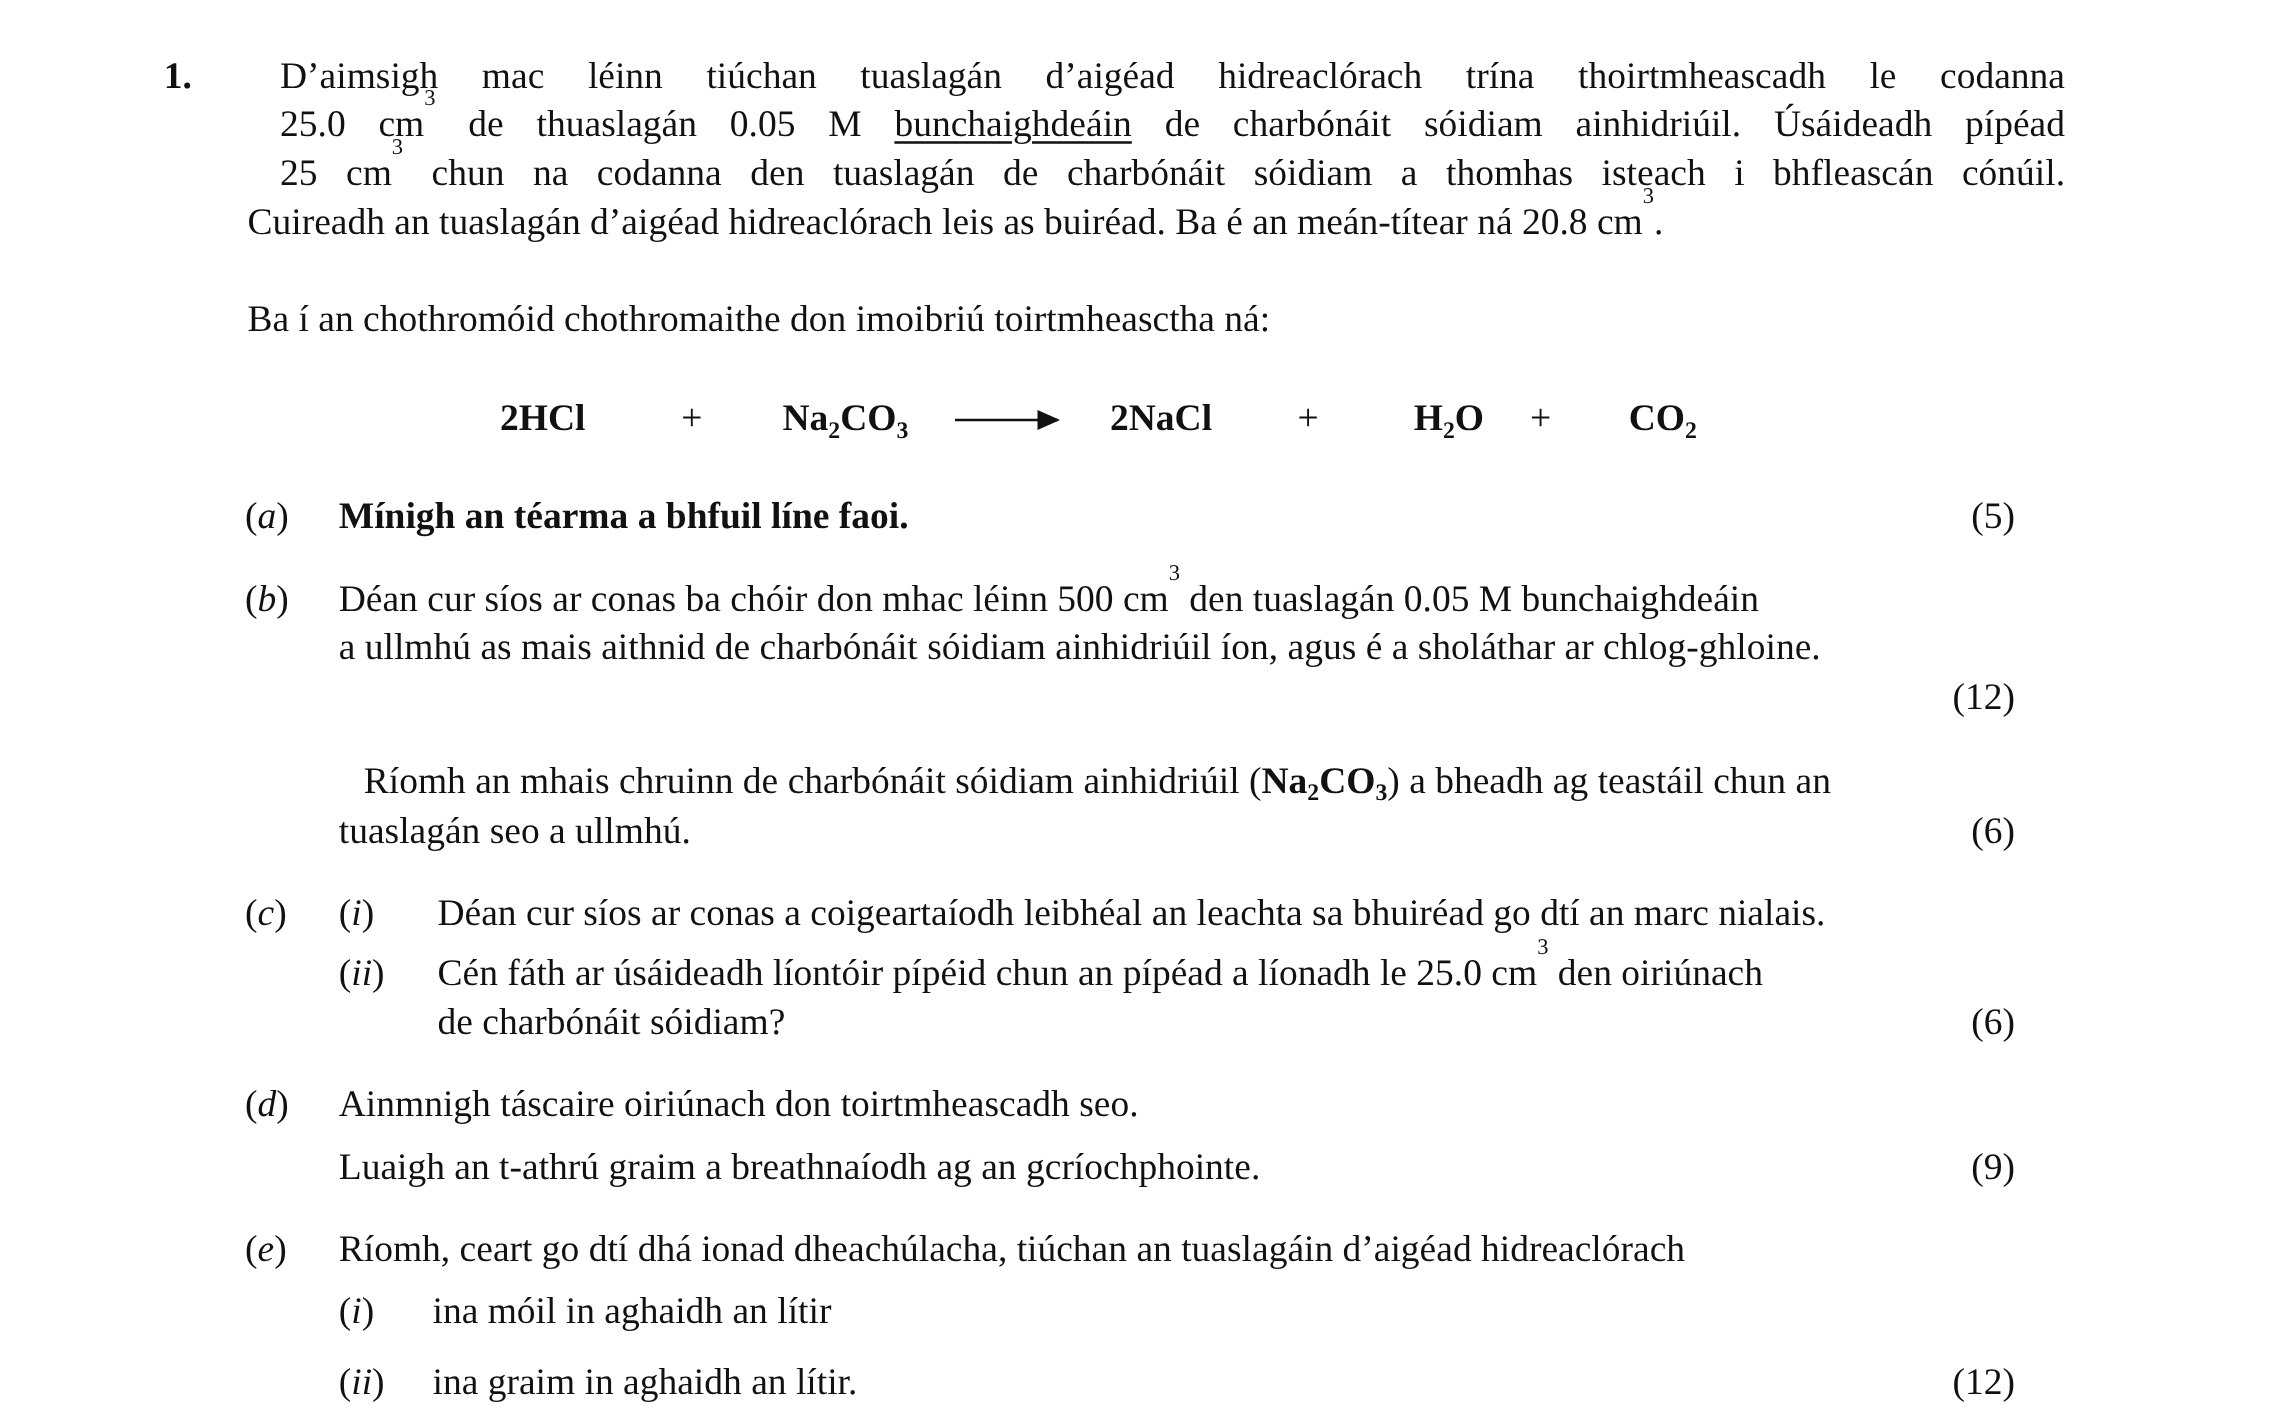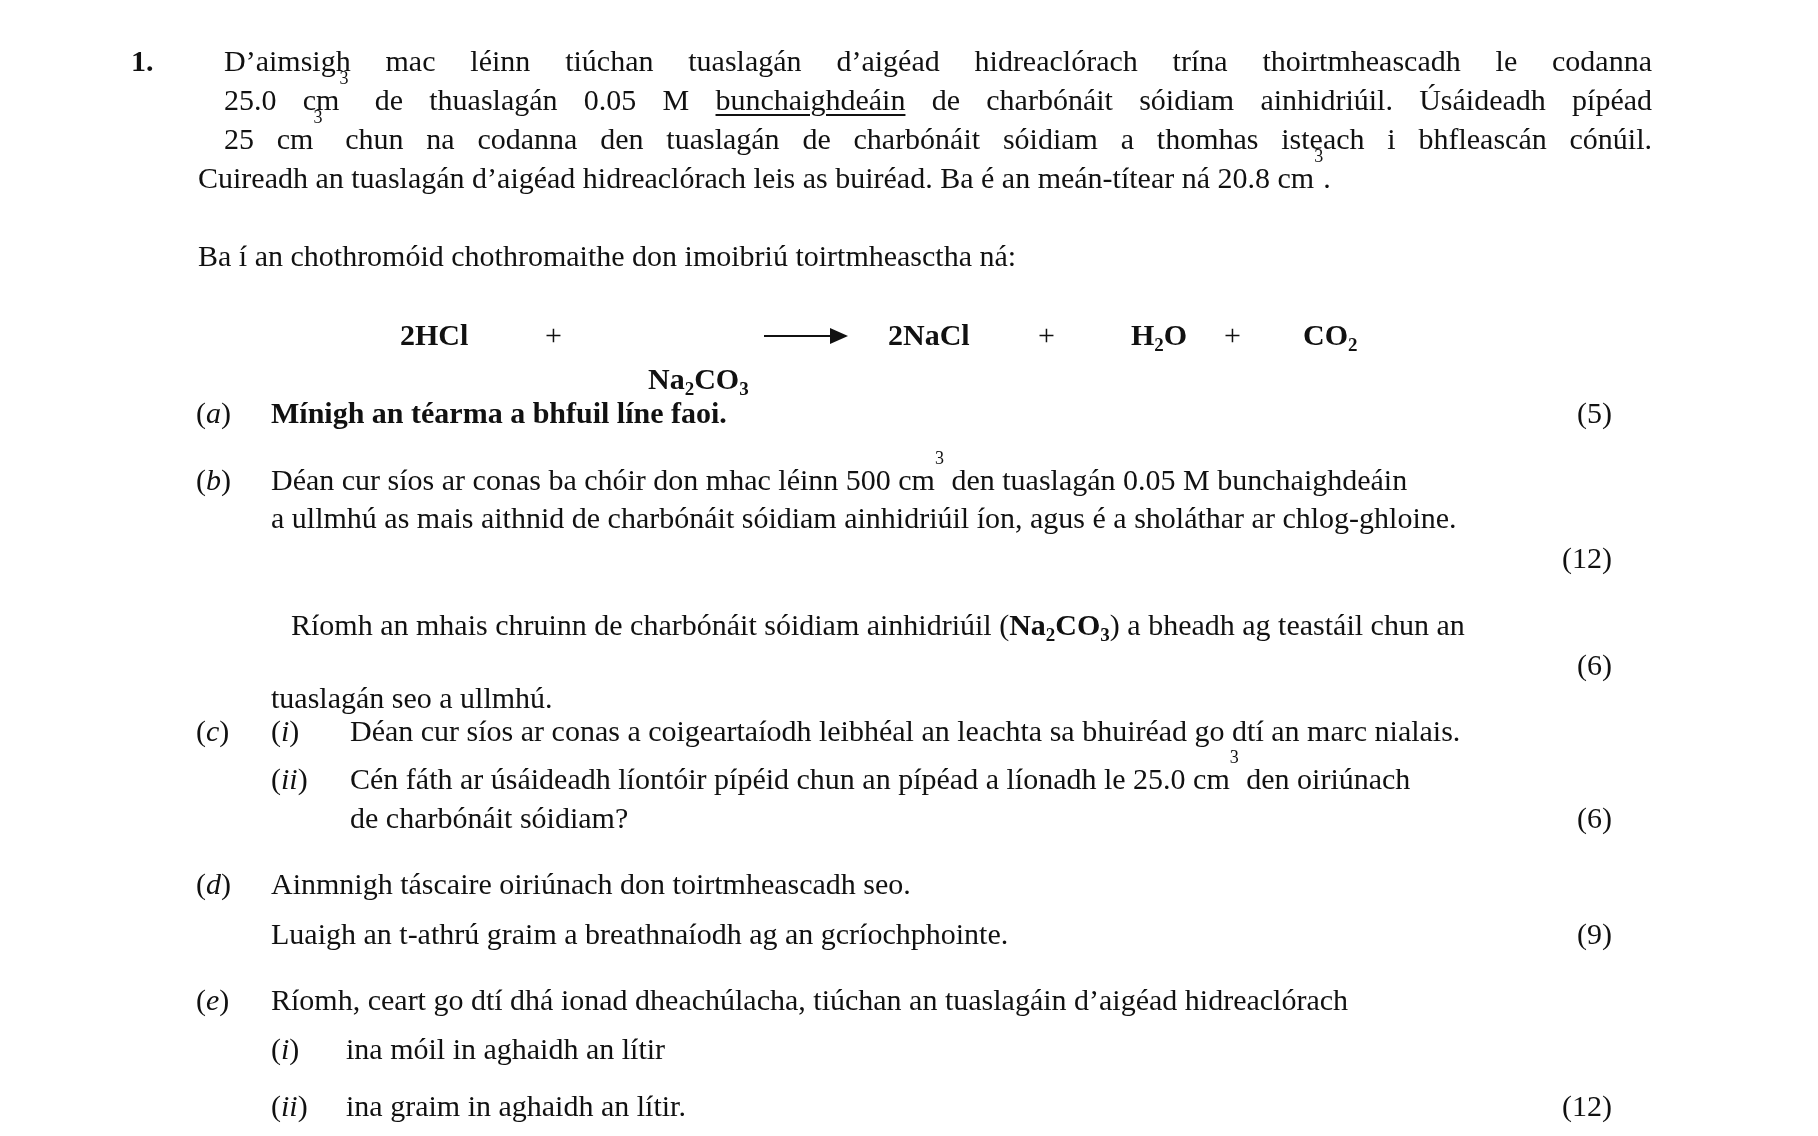--- a/index.html
+++ b/index.html
@@ -35,21 +35,21 @@
 </div>
 <div class="ln" style="left:198px; top:160px;">
   <span>Cuireadh an tuaslagán d’aigéad hidreaclórach leis as buiréad.  Ba é an meán-títear ná 20.8 cm</span><sup>3</sup><span>.</span>
 </div>
 
 <div class="ln" style="left:198px; top:238px;">Ba í an chothromóid chothromaithe don imoibriú toirtmheasctha ná:</div>
 
 <div>
   <div class="eq" style="left:400px; top:315px;">2HCl</div>
   <div class="eq" style="left:545px; top:315px; font-weight:normal;">+</div>
-  <div class="eq" style="left:648px; top:315px;margin-top:44px;">
+  <div class="eq" style="left:626px; top:315px;">
     <span>Na</span><sub>2</sub><span>CO</span><sub>3</sub>
   </div>
   <div class="arrow" style="left:764px; top:335px; width:82px;"></div>
   <div class="eq" style="left:888px; top:315px;">2NaCl</div>
   <div class="eq" style="left:1038px; top:315px; font-weight:normal;">+</div>
   <div class="eq" style="left:1102px; top:315px;margin-left:29px;">
     <span>H</span><sub>2</sub><span>O</span>
   </div>
   <div class="eq" style="left:1224px; top:315px; font-weight:normal;">+</div>
   <div class="eq" style="left:1303px; top:315px;">
@@ -64,21 +64,21 @@
 <div class="lbl" style="left:196px; top:462px;">(<i>b</i>)</div>
 <div class="ln" style="left:271px; top:462px;">
   <span>Déan cur síos ar conas ba chóir don mhac léinn 500 cm</span><sup>3</sup><span> den tuaslagán 0.05 M bunchaighdeáin</span>
 </div>
 <div class="ln" style="left:271px; top:500px;">a ullmhú as mais aithnid de charbónáit sóidiam ainhidriúil íon, agus é a sholáthar ar chlog-ghloine.</div>
 <div class="mark" style="top:540px;">(12)</div>
 
 <div class="ln" style="left:271px; top:607px;margin-left:20px;">
   <span>Ríomh an mhais chruinn de charbónáit sóidiam ainhidriúil (</span><b><span>Na</span><sub>2</sub><span>CO</span><sub>3</sub></b><span>) a bheadh ag teastáil chun an</span>
 </div>
-<div class="ln" style="left:271px; top:647px;margin-top:33px;">tuaslagán seo a ullmhú.</div>
+<div class="ln" style="left:271px; top:647px;">tuaslagán seo a ullmhú.</div>
 <div class="mark" style="top:647px;">(6)</div>
 
 <div class="lbl" style="left:196px; top:713px;">(<i>c</i>)</div>
 <div class="lbl" style="left:271px; top:713px;">(<i>i</i>)</div>
 <div class="ln" style="left:350px; top:713px;">Déan cur síos ar conas a coigeartaíodh leibhéal an leachta sa bhuiréad go dtí an marc nialais.</div>
 
 <div class="lbl" style="left:271px; top:761px;">(<i>ii</i>)</div>
 <div class="ln" style="left:350px; top:761px;">
   <span>Cén fáth ar úsáideadh líontóir pípéid chun an pípéad a líonadh le 25.0 cm</span><sup>3</sup><span> den oiriúnach</span>
 </div>

